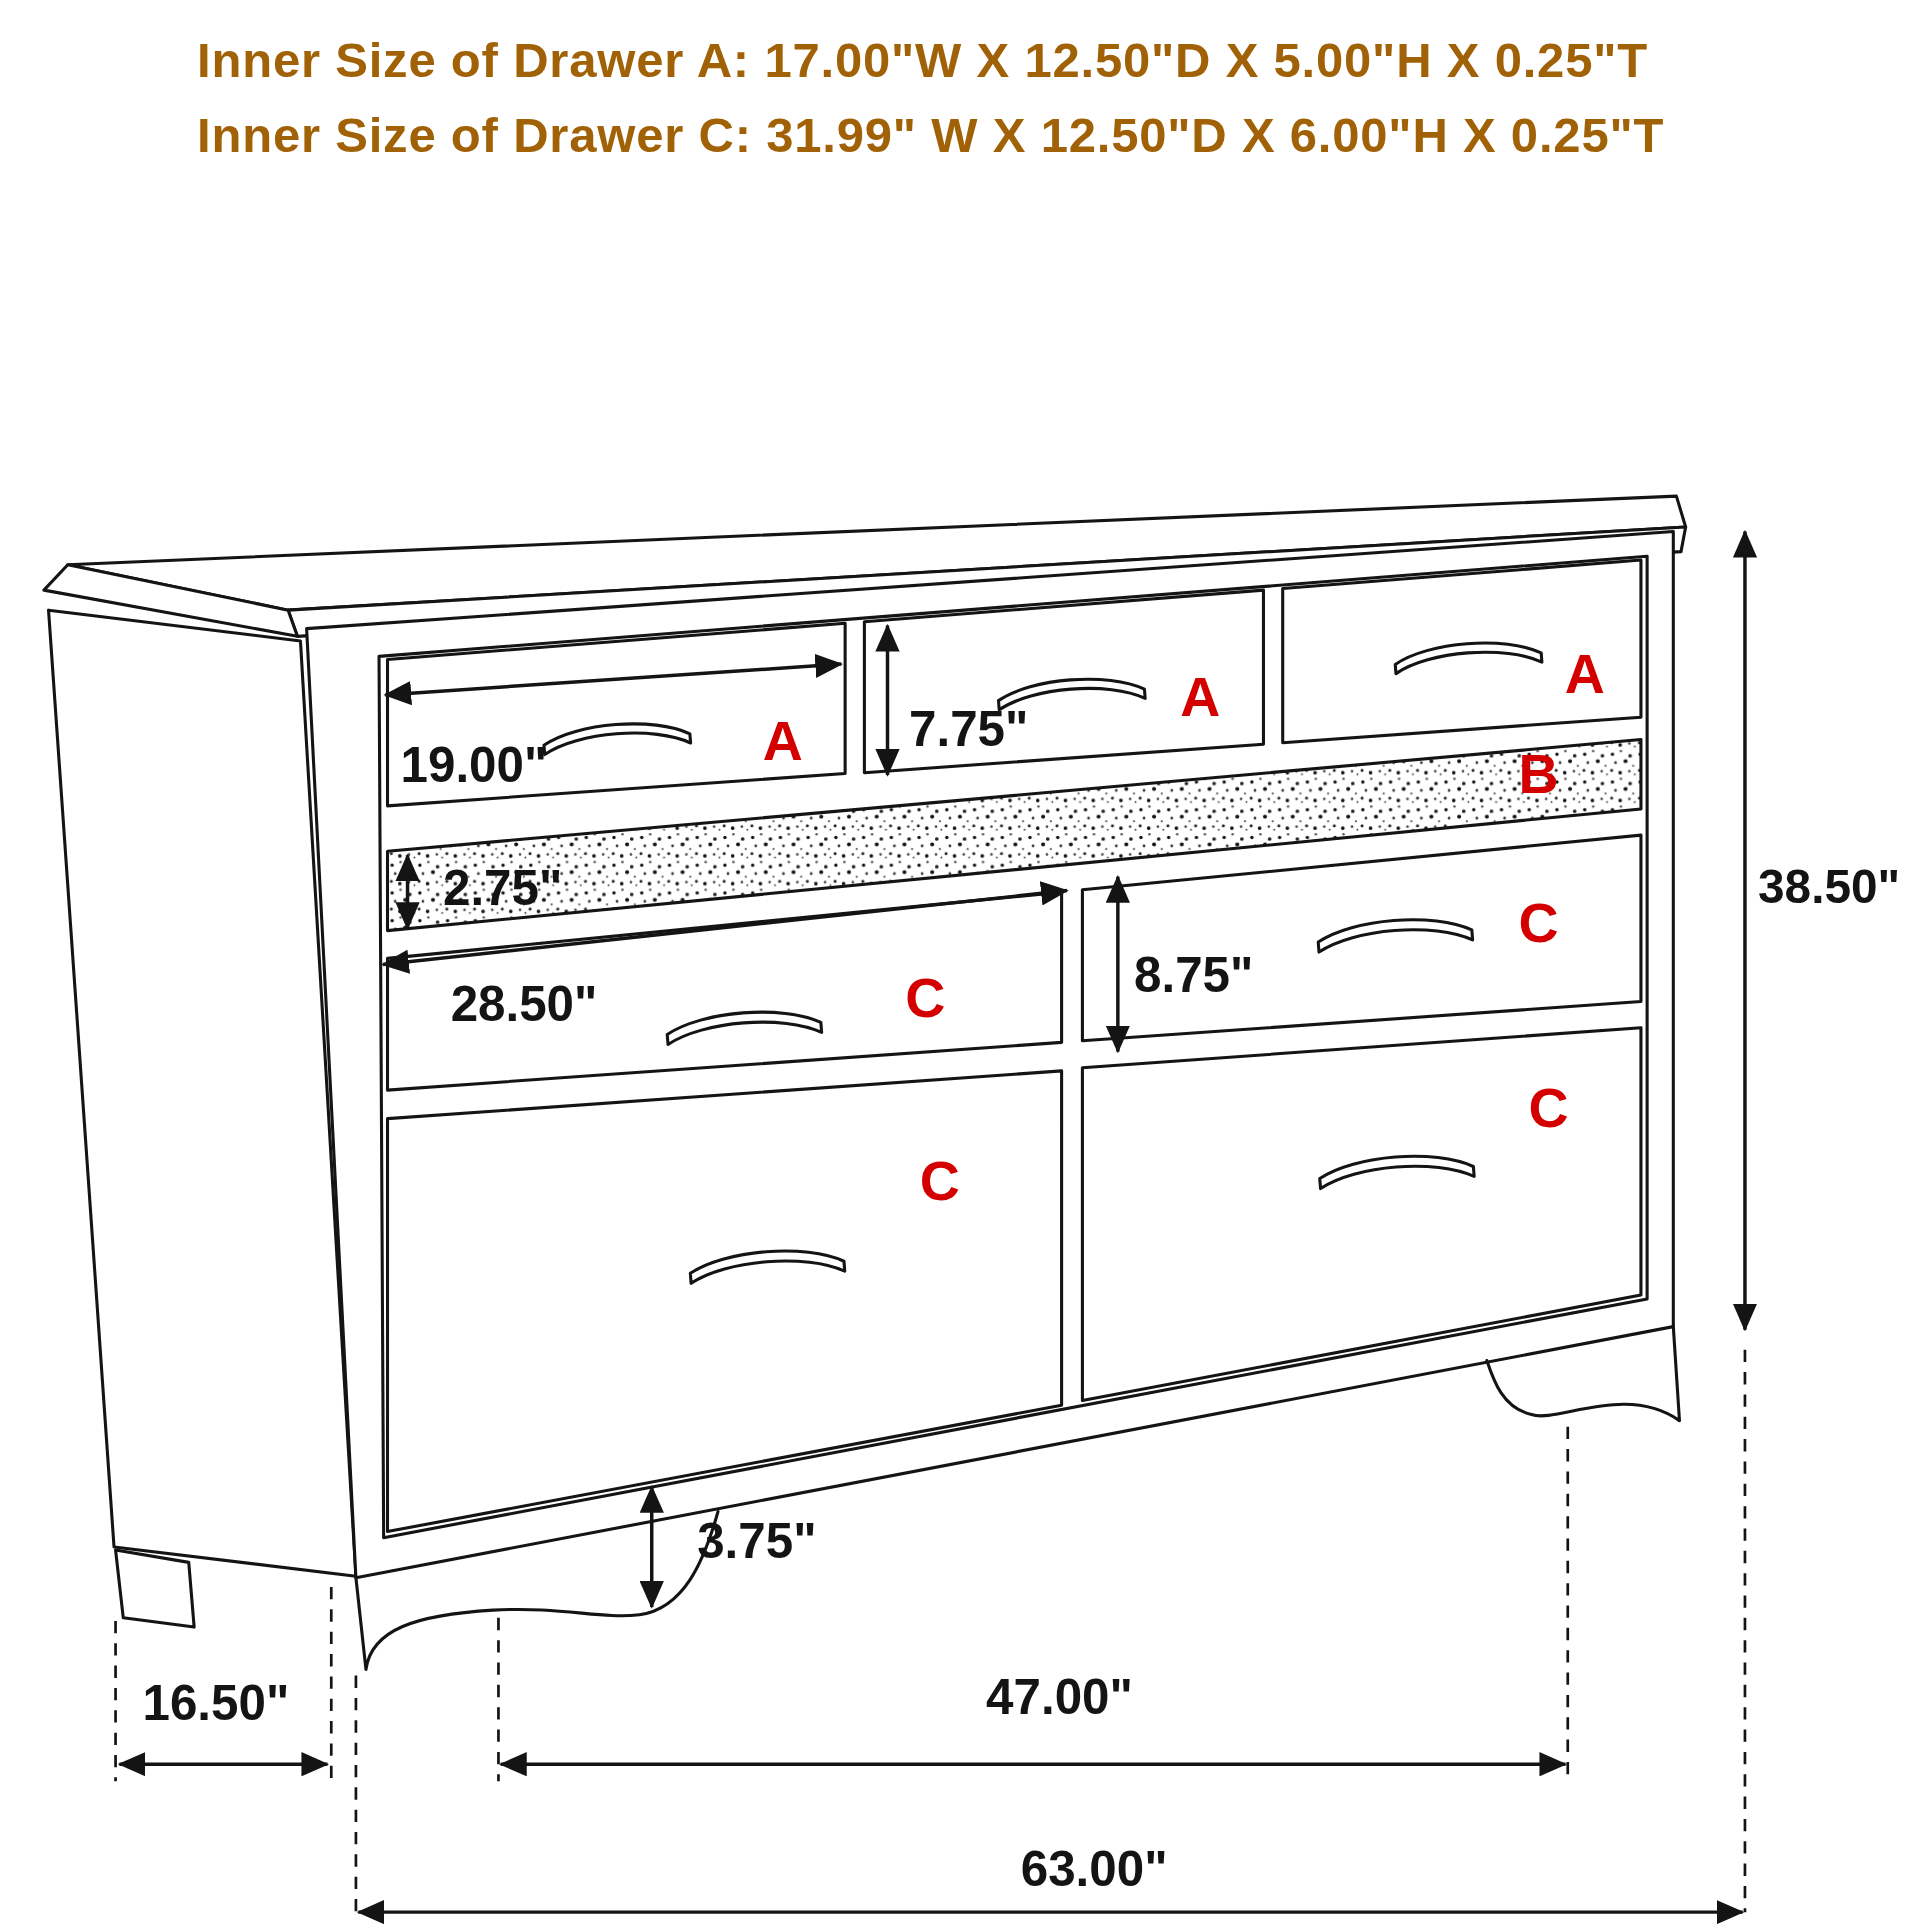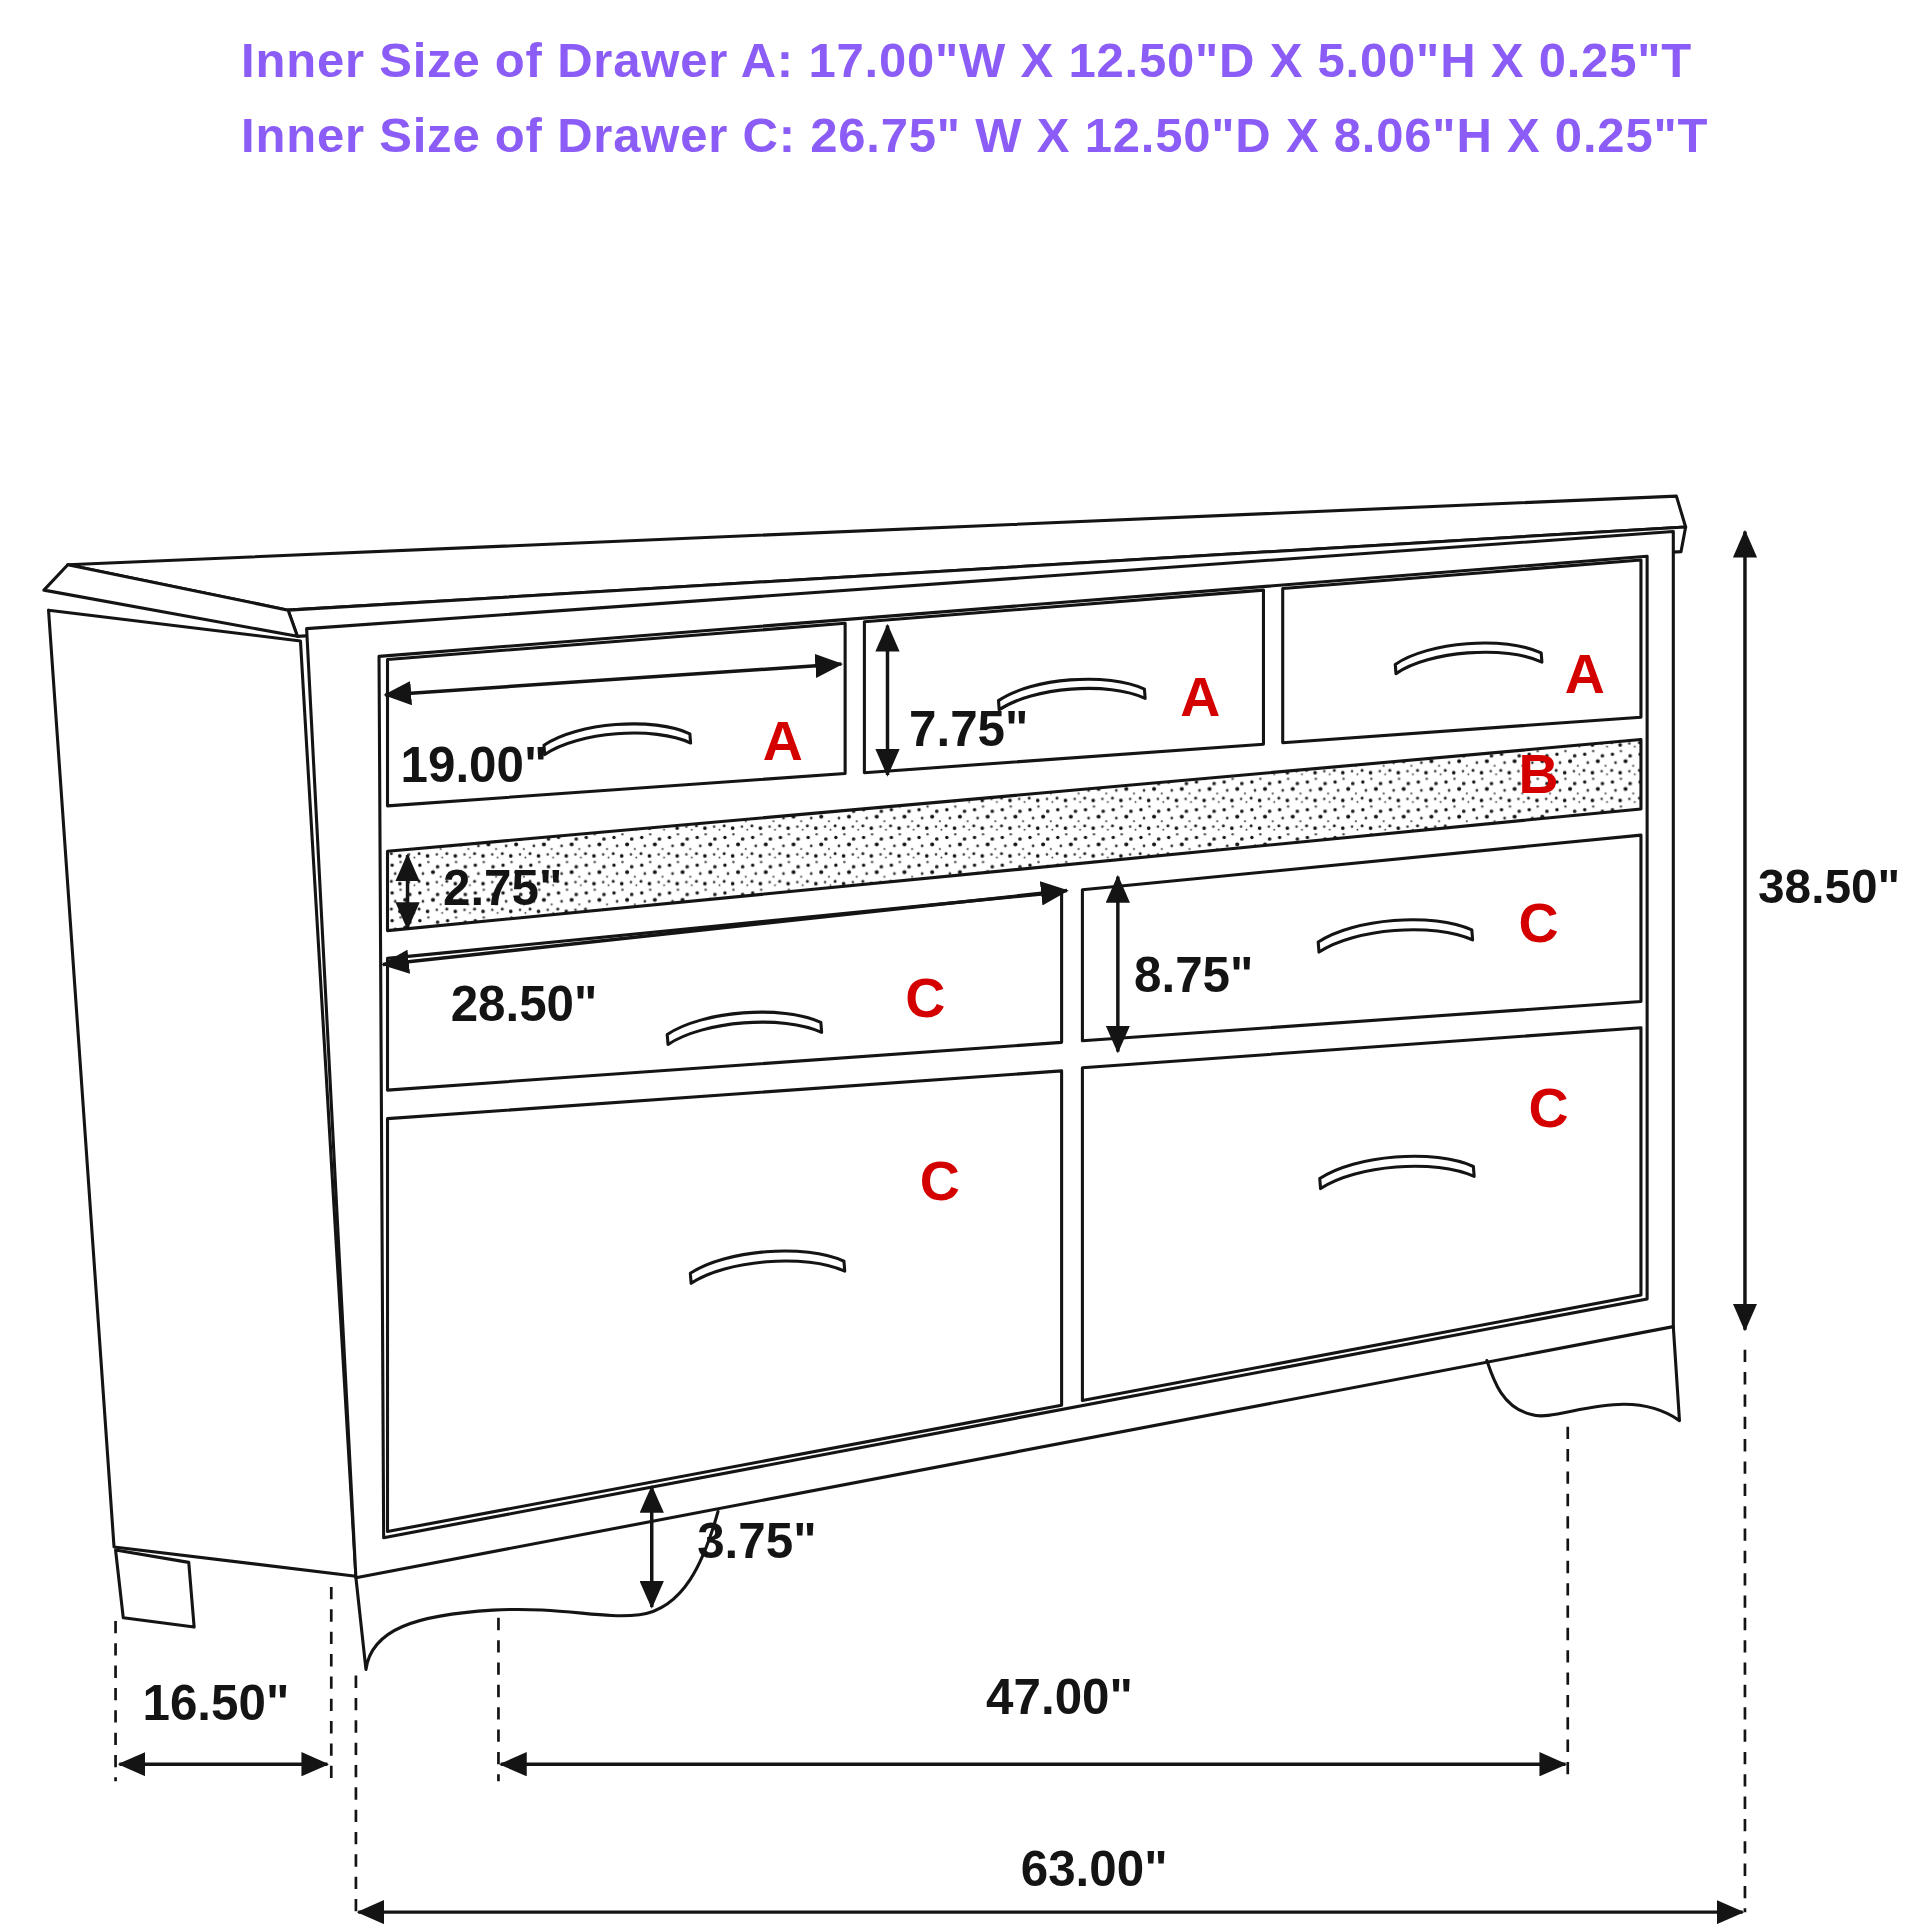--- a/index.html
+++ b/index.html
@@ -1,37 +1,37 @@
 <!DOCTYPE html>
 <html style="font-size:12.3px"><head>
 <meta charset="utf-8">
 <style>
   html,body{margin:0;padding:0;background:#fff;}
   body{width:1926px;height:1926px;position:relative;font-family:"Liberation Sans",sans-serif;}
   .stage{position:absolute;inset:0;}
   .header{position:absolute;top:23px;left:197px;}
-  .header div{font-size:49px;font-weight:bold;color:#8b5cf6;line-height:75px;white-space:nowrap;letter-spacing:0.8px;margin-left:44px;}
+  .header div{font-size:49px;font-weight:bold;color:#a16207;line-height:75px;white-space:nowrap;letter-spacing:0.8px;}
   svg{position:absolute;top:0;left:0;display:block;}
   .face{fill:#ffffff;stroke:#141414;stroke-width:4;stroke-linejoin:round;}
   .ln{fill:none;stroke:#141414;stroke-width:4;stroke-linejoin:round;stroke-linecap:round;}
   .handle{fill:#ffffff;stroke:#141414;stroke-width:4;stroke-linejoin:round;}
   .dim{stroke:#141414;stroke-width:4.5;fill:none;}
   .guide{stroke:#141414;stroke-width:3.5;stroke-dasharray:16 13;fill:none;}
   .dim-label{font-family:"Liberation Sans",sans-serif;font-weight:bold;font-size:64px;fill:#141414;}
   .dim-label.sm{font-size:62px;}
   .red-label{font-family:"Liberation Sans",sans-serif;font-weight:bold;font-size:72px;}
 </style>
 </head>
 <body>
 
 <div class="stage">
 
   <div class="header">
     <div>Inner Size of Drawer A: 17.00"W X 12.50"D X 5.00"H X 0.25"T</div>
-    <div>Inner Size of Drawer C: 26.75" W X 12.50"D X 8.06"H X 0.25"T</div>
+    <div>Inner Size of Drawer C: 31.99" W X 12.50"D X 6.00"H X 0.25"T</div>
   </div>
 
   <svg width="1926" height="1926" viewBox="0 0 2500 2500">
     <defs>
       <marker id="ahe" markerWidth="8" markerHeight="7" refX="7.5" refY="3.5" orient="auto">
         <path d="M0,0 L8,3.5 L0,7 Z" fill="#141414"></path>
       </marker>
       <marker id="ahs" markerWidth="8" markerHeight="7" refX="0.5" refY="3.5" orient="auto">
         <path d="M8,0 L0,3.5 L8,7 Z" fill="#141414"></path>
       </marker>

